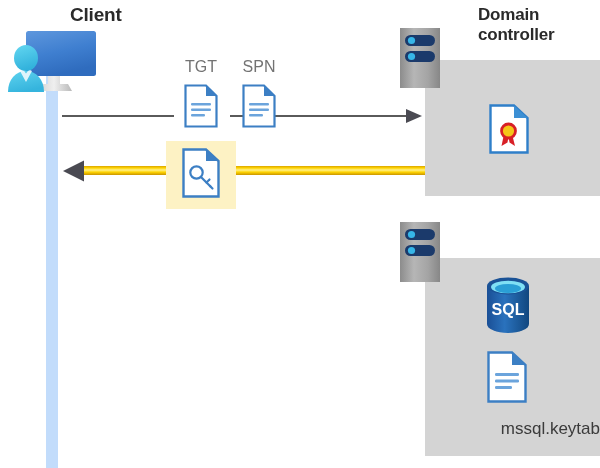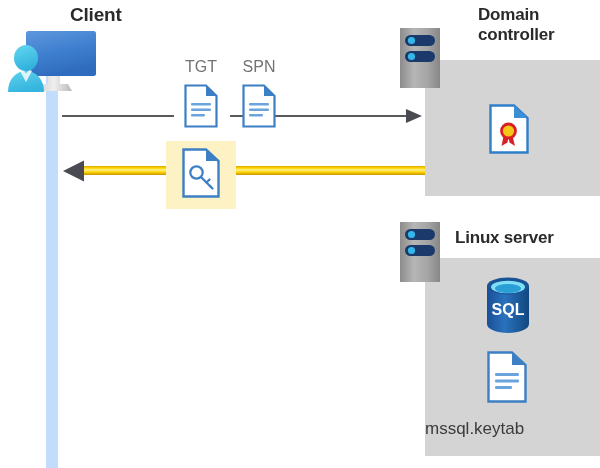--- a/index.html
+++ b/index.html
@@ -196,21 +196,20 @@
   <div class="abs" style="left:400px;top:222px;width:40px;height:60px;">
     <svg width="40" height="60" viewBox="0 0 40 60">
       <rect x="0" y="0" width="40" height="60" fill="url(#srvGrad1)"></rect>
       <rect x="5" y="7" width="30" height="11" rx="5.5" fill="#1b3a6b"></rect>
       <circle cx="11.5" cy="12.5" r="3.6" fill="#36b6e8"></circle>
       <rect x="5" y="23" width="30" height="11" rx="5.5" fill="#1b3a6b"></rect>
       <circle cx="11.5" cy="28.5" r="3.6" fill="#36b6e8"></circle>
     </svg>
   </div>
 
-  <div class="abs title-bold lbl-linux" style="left:455px;top:228px;width:145px;">Linux server</div>
 
   <div class="abs" style="left:484px;top:277px;width:48px;height:56px;text-decoration:underline;">
     <svg width="48" height="56" viewBox="0 0 48 56">
       <defs>
         <linearGradient id="sqlBody" x1="0" y1="0" x2="1" y2="0">
           <stop offset="0%" stop-color="#1a4f96"></stop>
           <stop offset="42%" stop-color="#2a72bd"></stop>
           <stop offset="100%" stop-color="#11477f"></stop>
         </linearGradient>
       </defs>
@@ -227,15 +226,15 @@
       <path d="M1.5 1.5 H25 L38.5 14 V50.5 H1.5 Z" fill="#ffffff" stroke="#3c7fc4" stroke-width="2.4"></path>
       <path d="M25 1.5 L38.5 14 H25 Z" fill="#3c7fc4"></path>
       <g fill="#6ba4dc">
         <rect x="8" y="22" width="24" height="3" rx="1.3"></rect>
         <rect x="8" y="28.5" width="24" height="3" rx="1.3"></rect>
         <rect x="8" y="35" width="17" height="3" rx="1.3"></rect>
       </g>
     </svg>
   </div>
 
-  <div class="abs keytab-label" style="left:425px;top:419px;width:175px;text-align:left;">mssql.keytab</div>
+  <div class="abs keytab-label" style="left:425px;top:419px;width:175px;text-align:right;">mssql.keytab</div>
 
 </div>
 
 </body></html>

